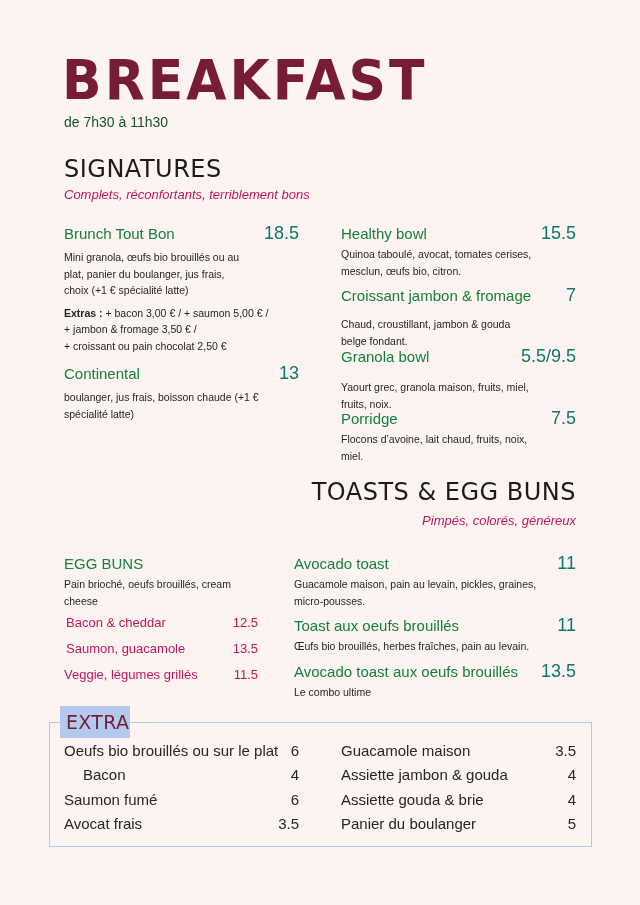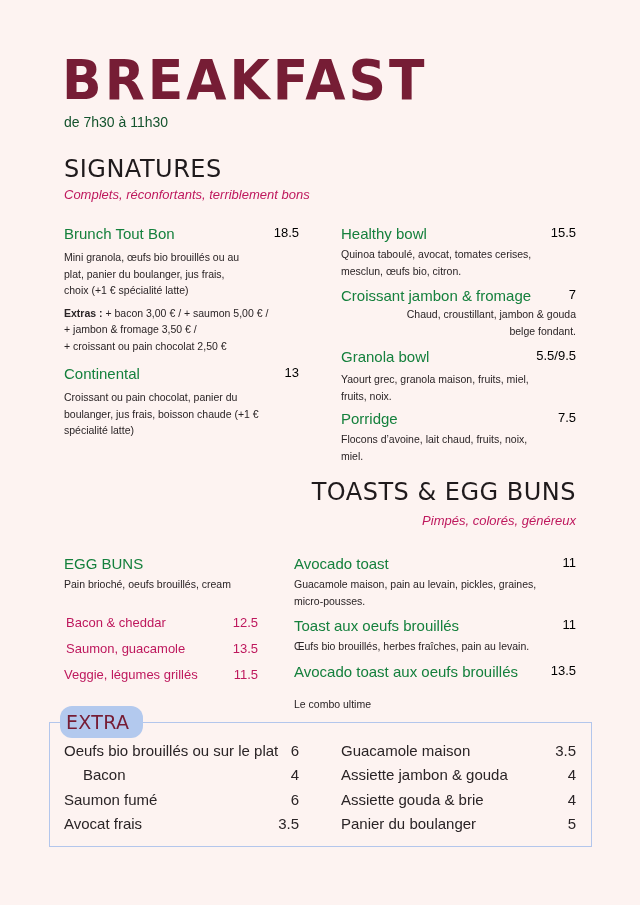--- a/index.html
+++ b/index.html
@@ -46,22 +46,22 @@
   .item { position: absolute; }
   .item-name {
     font-family: "Liberation Sans", sans-serif;
     font-size: 15px;
     color: #15803d;
     line-height: 20px;
   }
   .item-price {
     position: absolute; top: 0; right: 0;
     font-family: "Liberation Sans", sans-serif;
-    font-size: 13px;
-    color: #000000;
+    font-size: 18px;
+    color: #0f766e;
     line-height: 18px;
   }
   .item-desc {
     font-family: "Liberation Sans", sans-serif;
     font-size: 10.5px;
     line-height: 16.5px;
     color: #2a2426;
     margin-top: 5px;
   }
   .extras-line {
@@ -80,29 +80,28 @@
     color: #be185d;
     line-height: 18px;
   }
   .bun-row .p { position: absolute; right: 0; top: 0; }
 
   .extra-box {
     left: 49px; top: 722px; width: 543px; height: 125px;
     border: 1.5px solid #b3c6ec;
   }
   .extra-label {
-    left: 60px; top: 706px; width: 83px; height: 32px;
+    left: 60px; top: 706px; width: 70px; height: 32px;
     background: #b3c9ee;
     font-family: "DejaVu Sans", sans-serif;
     font-size: 19px;
     color: #761d35;
     line-height: 32px;
     padding-left: 6px;
     letter-spacing: 0.3px;
-    border-radius: 12px;
   }
   .extra-row {
     position: absolute;
     font-family: "Liberation Sans", sans-serif;
     font-size: 15px;
     color: #2a2426;
     line-height: 14px;
   }
   .extra-row .p { position: absolute; right: 0; top: 0; }
 </style>
@@ -127,48 +126,47 @@
     <div><b>Extras :</b><span> + bacon 3,00 € / + saumon 5,00 € /</span></div>
     <div>+ jambon &amp; fromage 3,50 € /</div>
     <div>+ croissant ou pain chocolat 2,50 €</div>
   </div>
 </div>
 
 <div class="item" style="left:64px; top:364px; width:235px;">
   <div class="item-name">Continental</div>
   <div class="item-price">13</div>
   <div class="item-desc">
-    <div>Croissant ou pain chocolat, panier du</div>
     <div>boulanger, jus frais, boisson chaude (+1 €</div>
     <div>spécialité latte)</div>
   </div>
 </div>
 
 <div class="item" style="left:341px; top:224px; width:235px;">
   <div class="item-name">Healthy bowl</div>
   <div class="item-price">15.5</div>
   <div class="item-desc" style="margin-top:2px;">
     <div>Quinoa taboulé, avocat, tomates cerises,</div>
     <div>mesclun, œufs bio, citron.</div>
   </div>
 </div>
 
 <div class="item" style="left:341px; top:286px; width:235px;">
   <div class="item-name">Croissant jambon &amp; fromage</div>
   <div class="item-price">7</div>
-  <div class="item-desc" style="margin-top:0;text-align:right;">
+  <div class="item-desc" style="margin-top:10px;">
     <div>Chaud, croustillant, jambon &amp; gouda</div>
     <div>belge fondant.</div>
   </div>
 </div>
 
 <div class="item" style="left:341px; top:347px; width:235px;">
   <div class="item-name">Granola bowl</div>
   <div class="item-price">5.5/9.5</div>
-  <div class="item-desc" style="margin-top:4px;">
+  <div class="item-desc" style="margin-top:12px;">
     <div>Yaourt grec, granola maison, fruits, miel,</div>
     <div>fruits, noix.</div>
   </div>
 </div>
 
 <div class="item" style="left:341px; top:409px; width:235px;">
   <div class="item-name">Porridge</div>
   <div class="item-price">7.5</div>
   <div class="item-desc" style="margin-top:2px;">
     <div>Flocons d’avoine, lait chaud, fruits, noix,</div>
@@ -176,20 +174,21 @@
   </div>
 </div>
 
 <div class="abs section-title" style="right:64px; top:478px; text-align:right;">TOASTS &amp; EGG BUNS</div>
 <div class="abs section-sub" style="right:64px; top:513px; text-align:right;">Pimpés, colorés, généreux</div>
 
 <div class="item" style="left:64px; top:554px; width:200px;">
   <div class="item-name">EGG BUNS</div>
   <div class="item-desc" style="margin-top:2px;">
     <div>Pain brioché, oeufs brouillés, cream</div>
+    <div>cheese</div>
   </div>
 </div>
 <div class="bun-row" style="top:614px; left:66px; width:192px;">
   <span>Bacon &amp; cheddar</span>
   <span class="p">12.5</span>
 </div>
 <div class="bun-row" style="top:640px; left:66px; width:192px;">
   <span>Saumon, guacamole</span>
   <span class="p">13.5</span>
 </div>
@@ -211,21 +210,21 @@
   <div class="item-name">Toast aux oeufs brouillés</div>
   <div class="item-price">11</div>
   <div class="item-desc" style="margin-top:2px;">
     <div>Œufs bio brouillés, herbes fraîches, pain au levain.</div>
   </div>
 </div>
 
 <div class="item" style="left:294px; top:662px; width:282px;">
   <div class="item-name">Avocado toast aux oeufs brouillés</div>
   <div class="item-price">13.5</div>
-  <div class="item-desc" style="margin-top:14px;">
+  <div class="item-desc" style="margin-top:2px;">
     <div>Le combo ultime</div>
   </div>
 </div>
 
 <div class="abs extra-box"></div>
 <div class="abs extra-label">EXTRA</div>
 
 <div class="extra-row" style="left:64px; top:744px; width:235px;">
   <span>Oeufs bio brouillés ou sur le plat</span>
   <span class="p">6</span>

